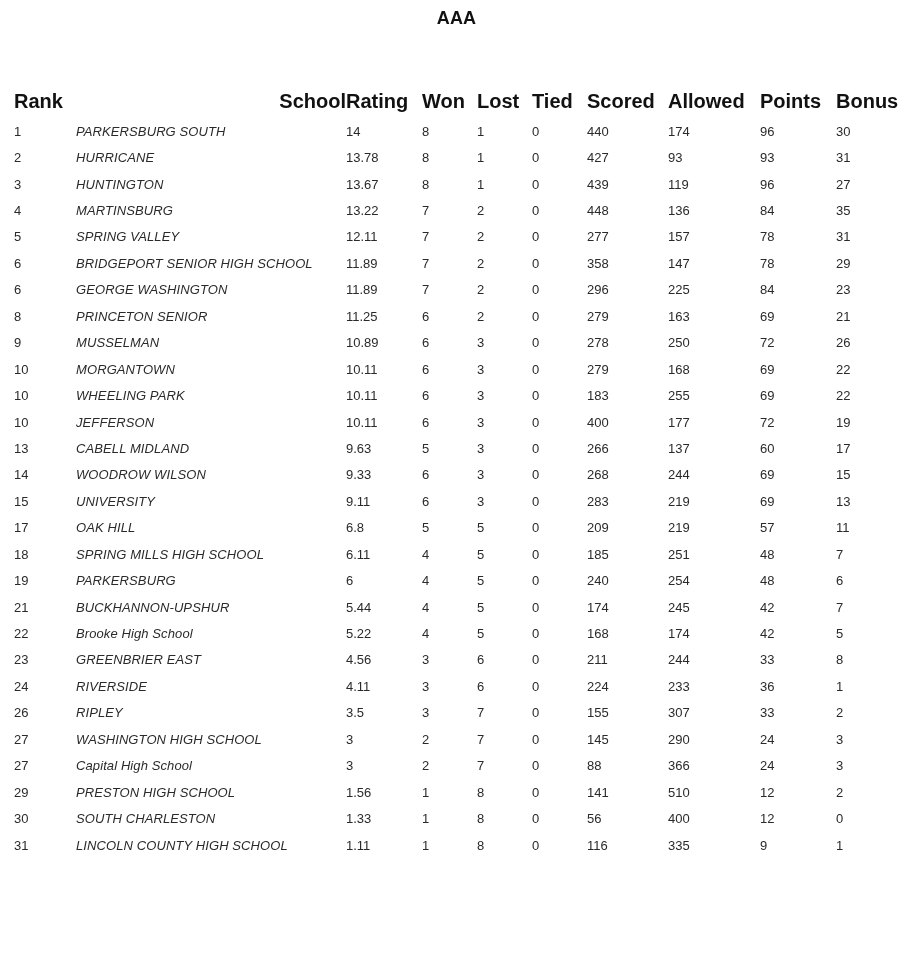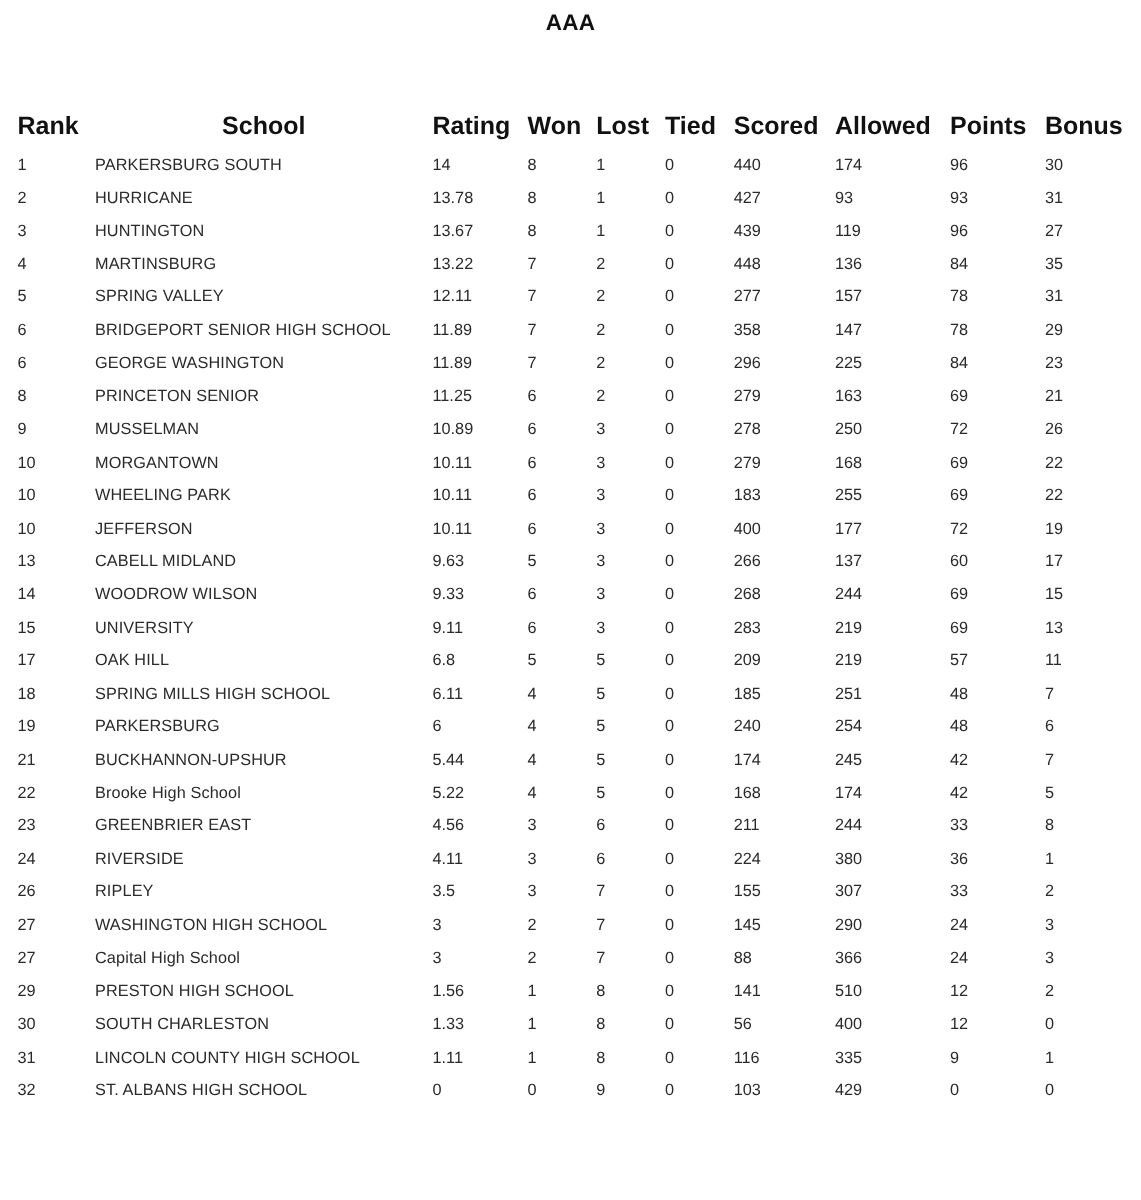--- a/index.html
+++ b/index.html
@@ -18,36 +18,36 @@
     position: absolute; top: 58px; left: 14px;
     border-collapse: collapse; table-layout: fixed;
     width: 890px;
     margin-top: 26px;
   }
   table.standings th {
     font-size: 20px; font-weight: bold; color: #111111;
     height: 34px; padding: 0; text-align: left; white-space: nowrap;
     vertical-align: middle;
   }
-  table.standings th.col-school { text-align: center; }
+  table.standings th.col-school { text-align: right; }
   table.standings td {
     font-size: 13px; color: #2a2a2a; height: 26.45px; padding: 0;
     white-space: nowrap; vertical-align: middle;
   }
   col.c-rank { width: 62px; }
   col.c-school { width: 270px; }
   col.c-rating { width: 76px; }
   col.c-won { width: 55px; }
   col.c-lost { width: 55px; }
   col.c-tied { width: 55px; }
   col.c-scored { width: 81px; }
   col.c-allowed { width: 92px; }
   col.c-points { width: 76px; }
   col.c-bonus { width: 68px; }
-  td.school { letter-spacing: 0.1px; }
+  td.school { letter-spacing: 0.1px; font-style: italic; }
 </style>
 </head>
 <body>
 
 <div class="title">AAA</div>
 
 <table class="standings">
   <colgroup>
     <col class="c-rank">
       <col class="c-school">
@@ -328,21 +328,21 @@
         <td>8</td>
       </tr>
       <tr>
         <td>24</td>
         <td class="school">RIVERSIDE</td>
         <td>4.11</td>
         <td>3</td>
         <td>6</td>
         <td>0</td>
         <td>224</td>
-        <td>380</td>
+        <td>233</td>
         <td>36</td>
         <td>1</td>
       </tr>
       <tr>
         <td>26</td>
         <td class="school">RIPLEY</td>
         <td>3.5</td>
         <td>3</td>
         <td>7</td>
         <td>0</td>
@@ -403,27 +403,15 @@
         <td>31</td>
         <td class="school">LINCOLN COUNTY HIGH SCHOOL</td>
         <td>1.11</td>
         <td>1</td>
         <td>8</td>
         <td>0</td>
         <td>116</td>
         <td>335</td>
         <td>9</td>
         <td>1</td>
-      </tr>
-      <tr>
-        <td>32</td>
-        <td class="school">ST. ALBANS HIGH SCHOOL</td>
-        <td>0</td>
-        <td>0</td>
-        <td>9</td>
-        <td>0</td>
-        <td>103</td>
-        <td>429</td>
-        <td>0</td>
-        <td>0</td>
       </tr>
     </tbody>
 </table>
 
 </body></html>

